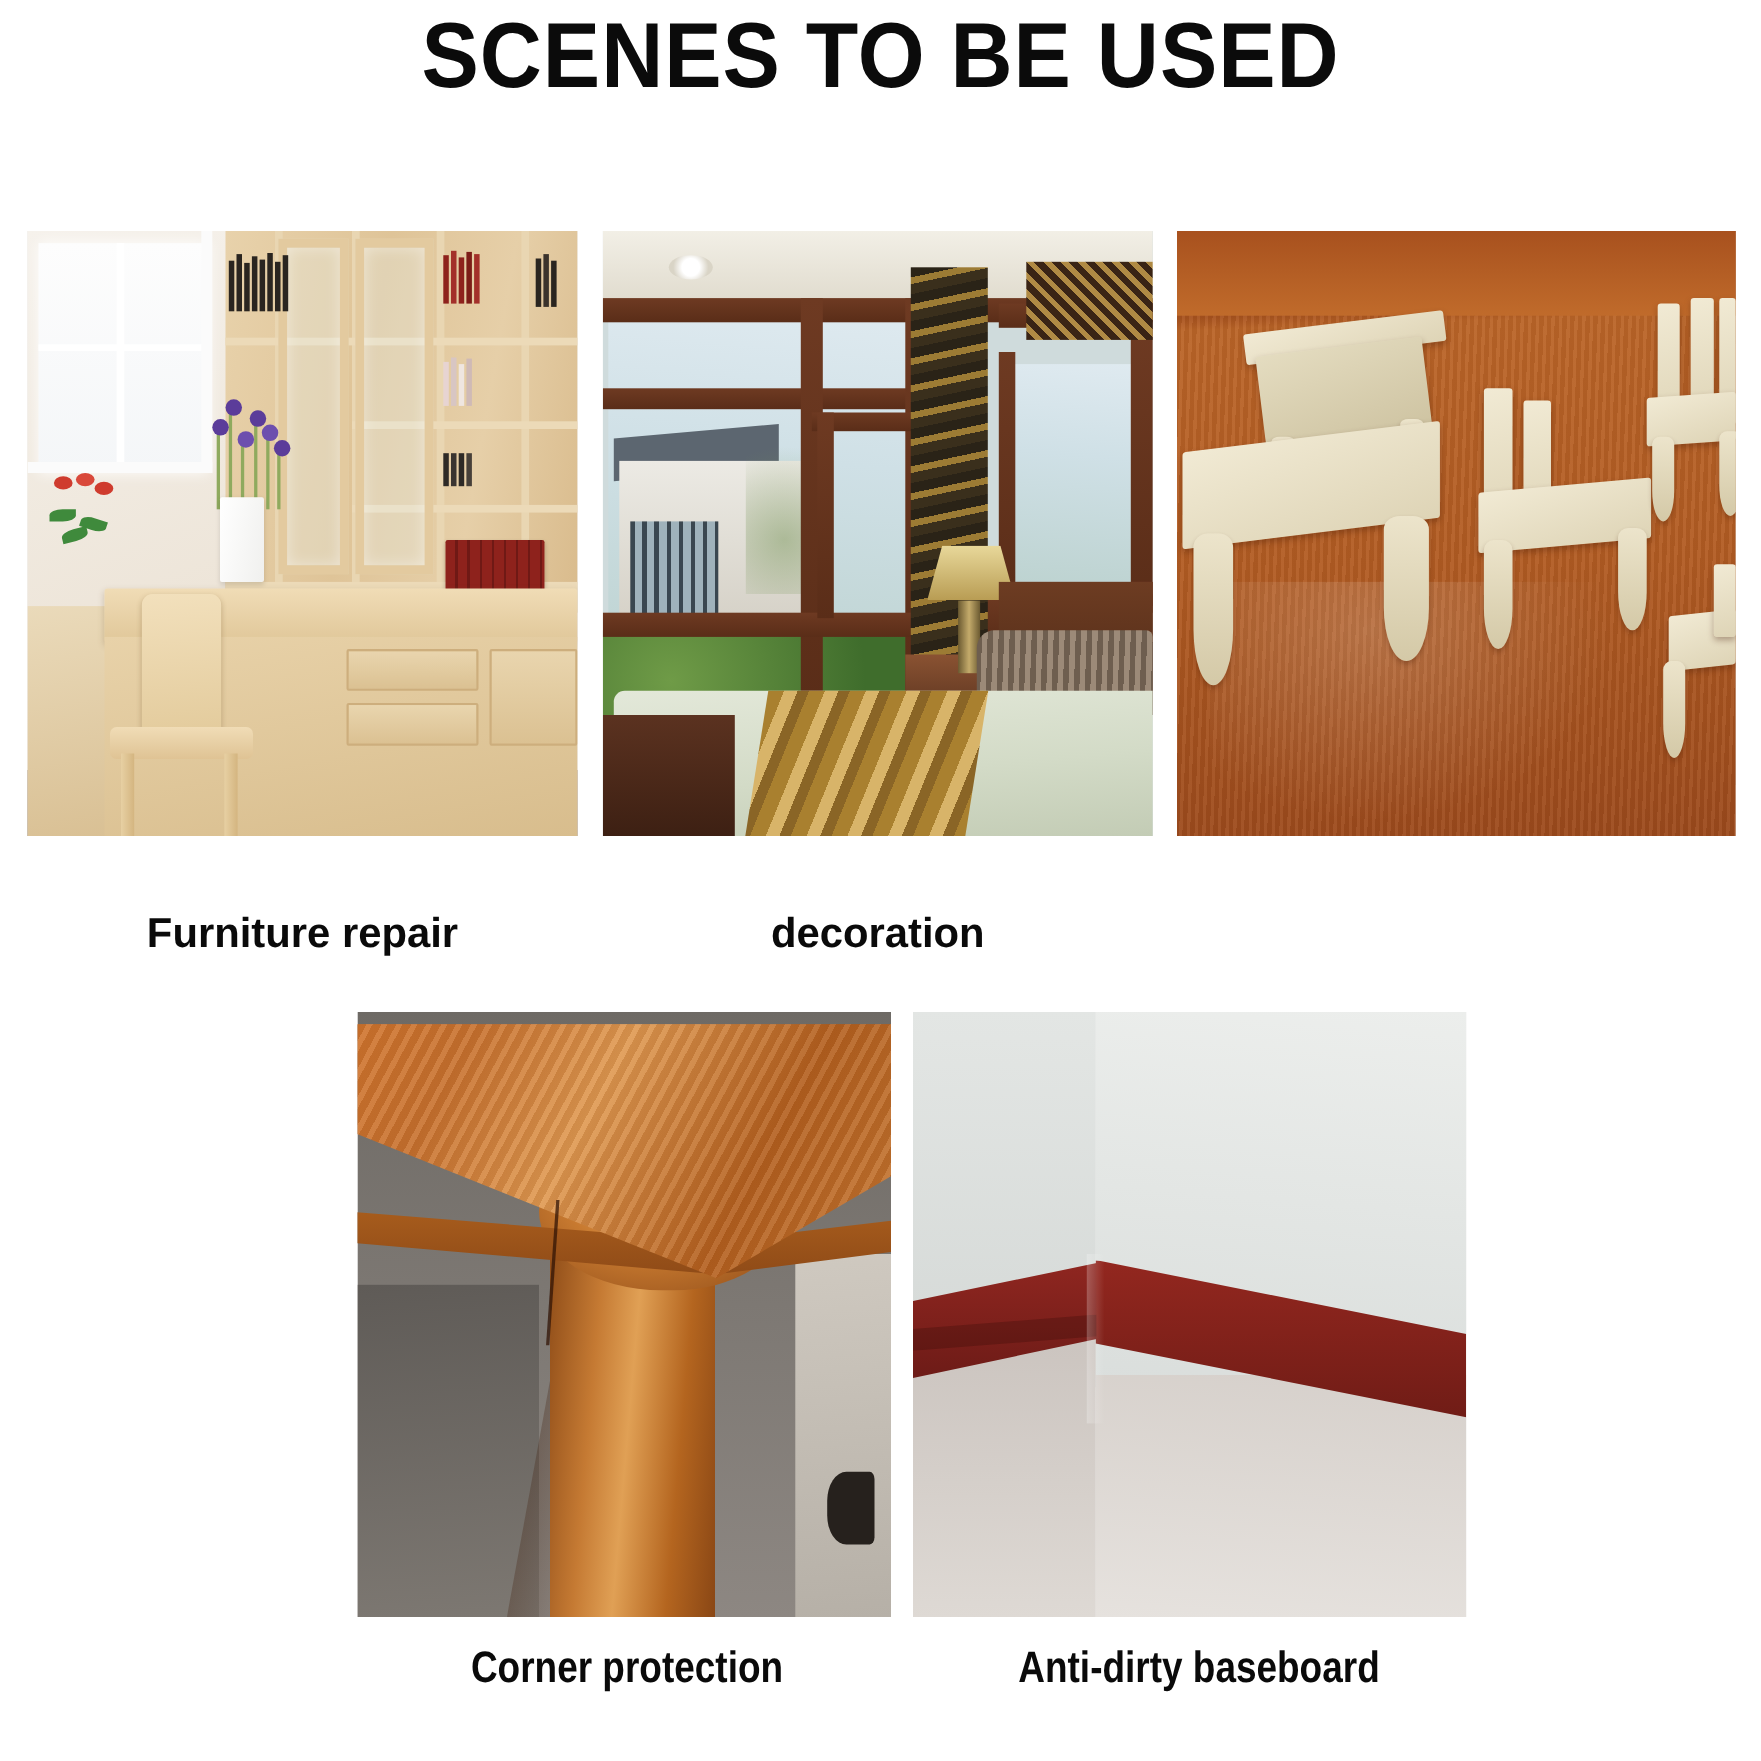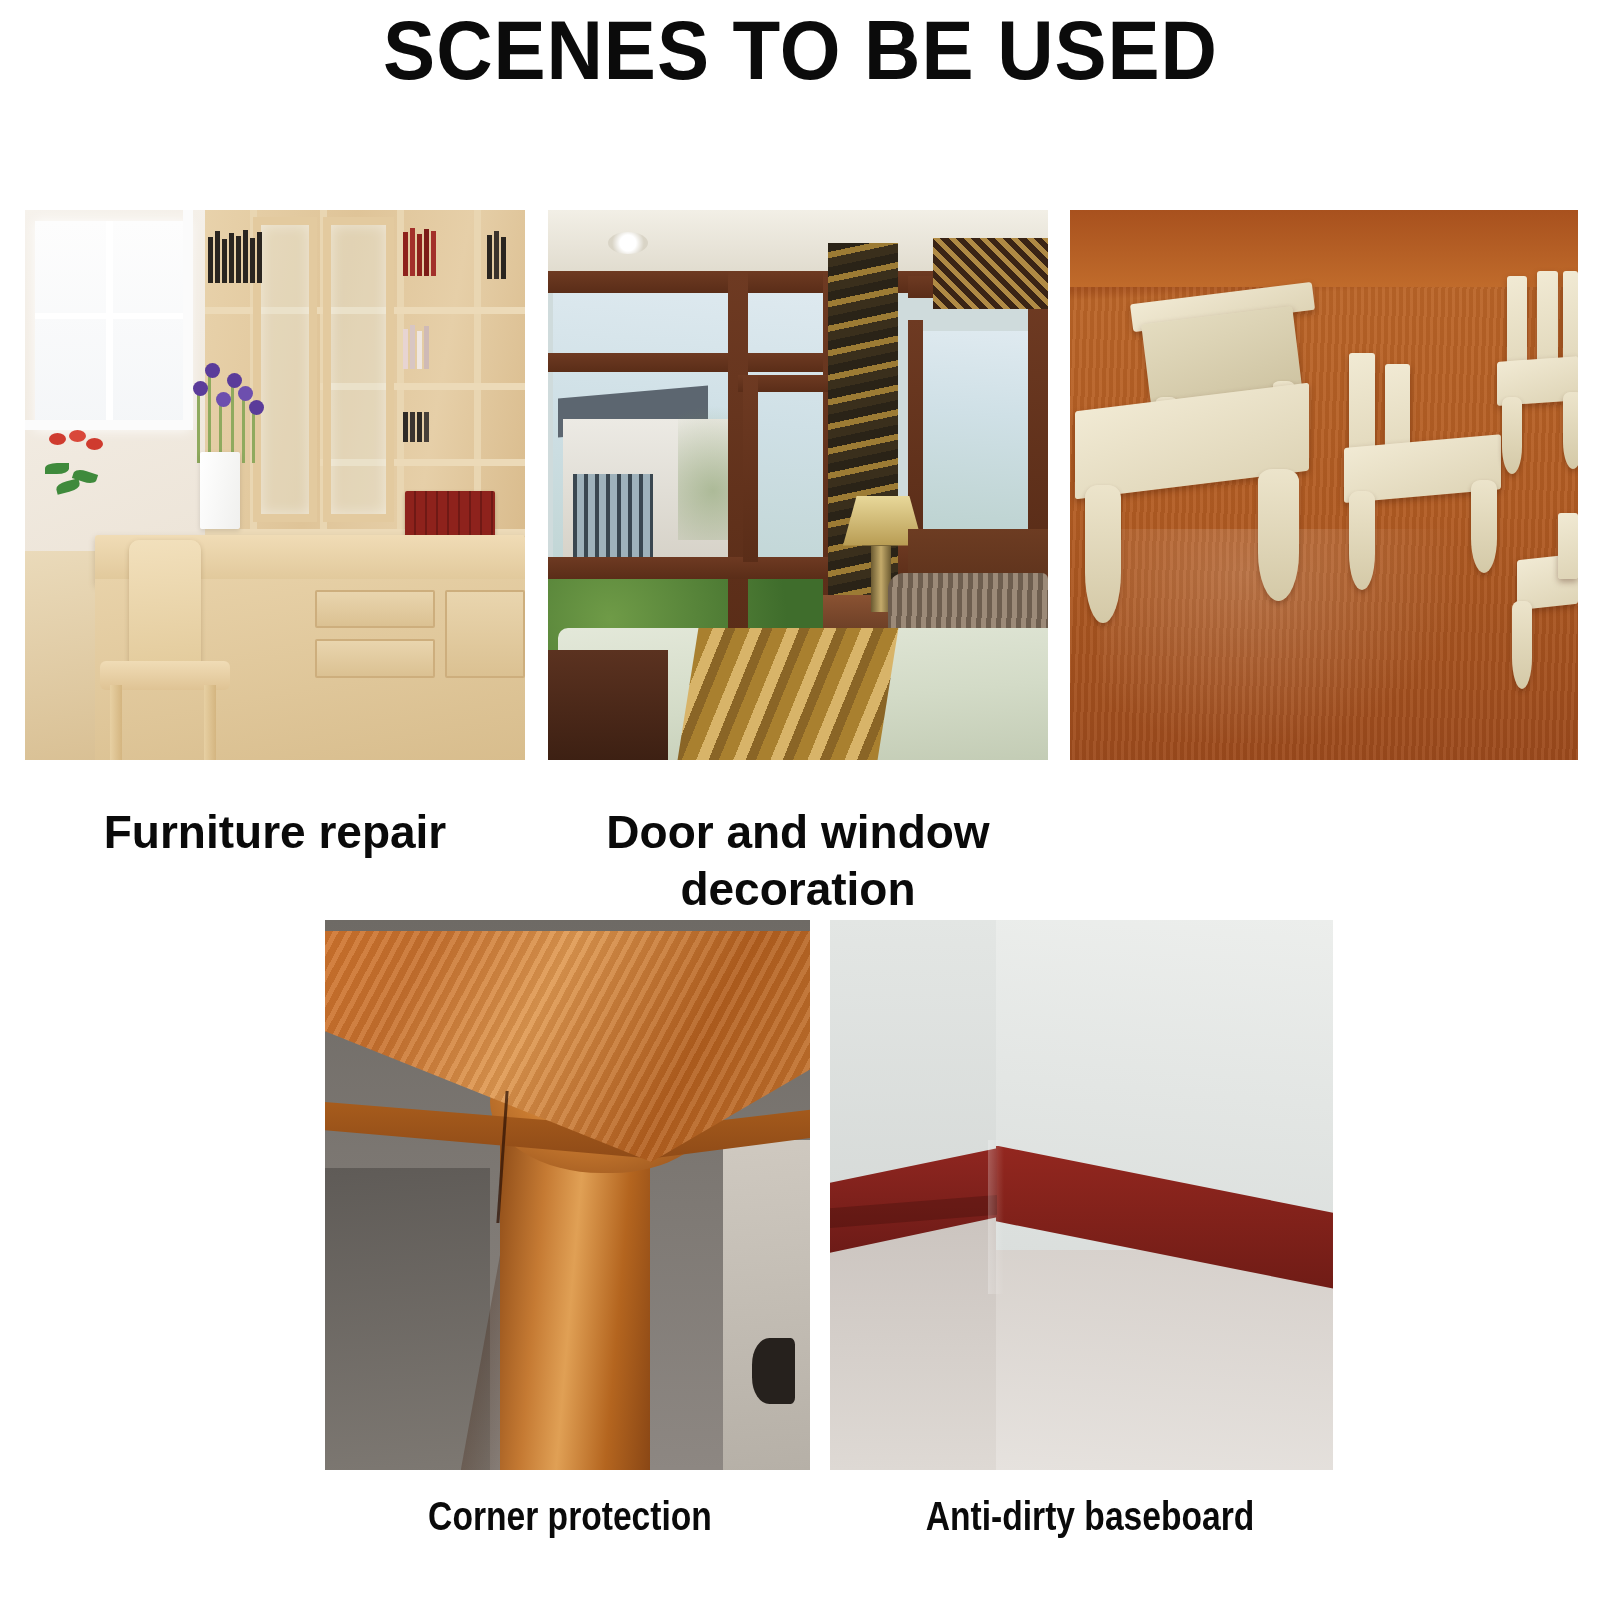--- a/index.html
+++ b/index.html
@@ -42,21 +42,21 @@
 
   
   .cap {
     position:absolute;
     text-align:center;
     font-family:"Liberation Sans", sans-serif;
     font-weight:bold;
     color:#0a0a0a;
     line-height:1.24;
   }
-  .cap-top { font-size:46px; top:804px; }
+  .cap-top { font-size:38px; top:826px; }
   #c1 { left:25px;   width:500px; }
   #c2 { left:548px;  width:500px; }
   #c3 { left:1070px; width:508px; }
 
   .cap-bot {
     font-size:40px; top:1492px;
     transform:scaleX(0.84); transform-origin:center top;
   }
   #c4 { left:300px; width:540px; }
   #c5 { left:820px; width:540px; }
@@ -389,21 +389,20 @@
       <div class="p3-leg" style="left:97%;top:33%;width:4%;height:14%"></div>
 
       <div class="wd" style="left:88%;top:63%;width:12%;height:9%;transform:skewY(-6deg)"></div>
       <div class="wd" style="left:96%;top:55%;width:4%;height:12%"></div>
       <div class="p3-leg" style="left:87%;top:71%;width:4%;height:16%"></div>
     </div>
   </div>
 
   <div class="cap cap-top" id="c1">Furniture repair</div>
   <div class="cap cap-top" id="c2">
-    <div>Door and window</div>
     <div>decoration</div>
   </div>
 
   <div class="row-bottom">
 
     <div class="panel" id="p4">
       <div class="p4-bg"></div>
       <div class="p4-floorL"></div>
       <div class="p4-floorR"></div>
       <div class="p4-shoe"></div>

